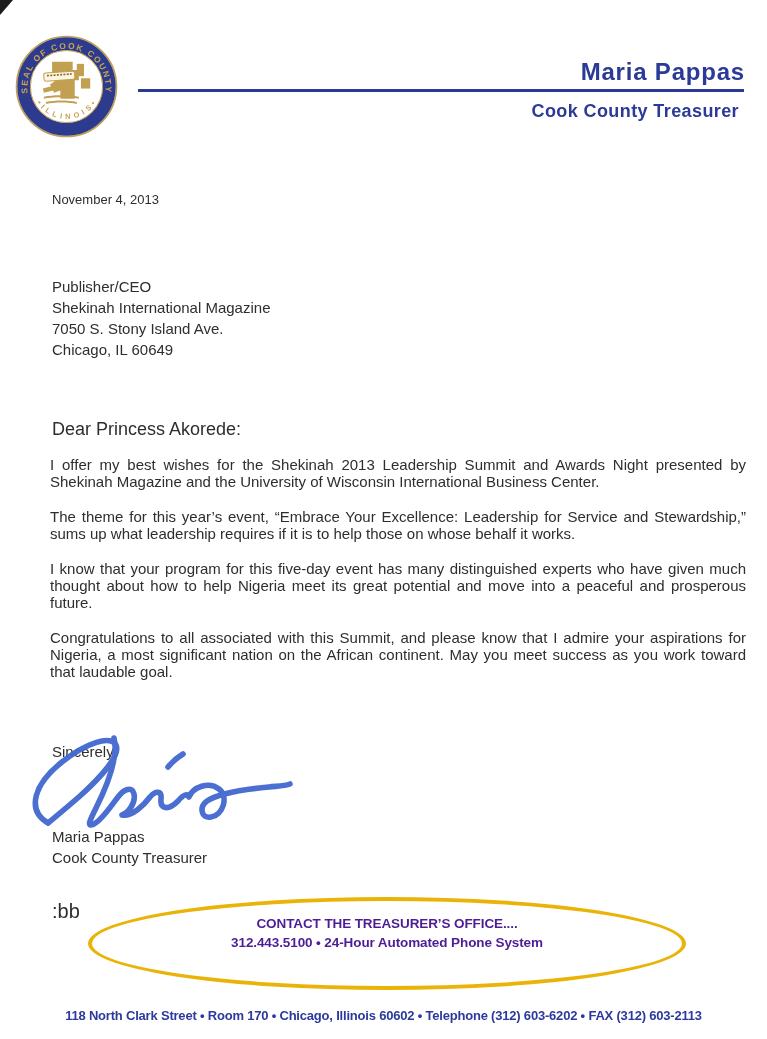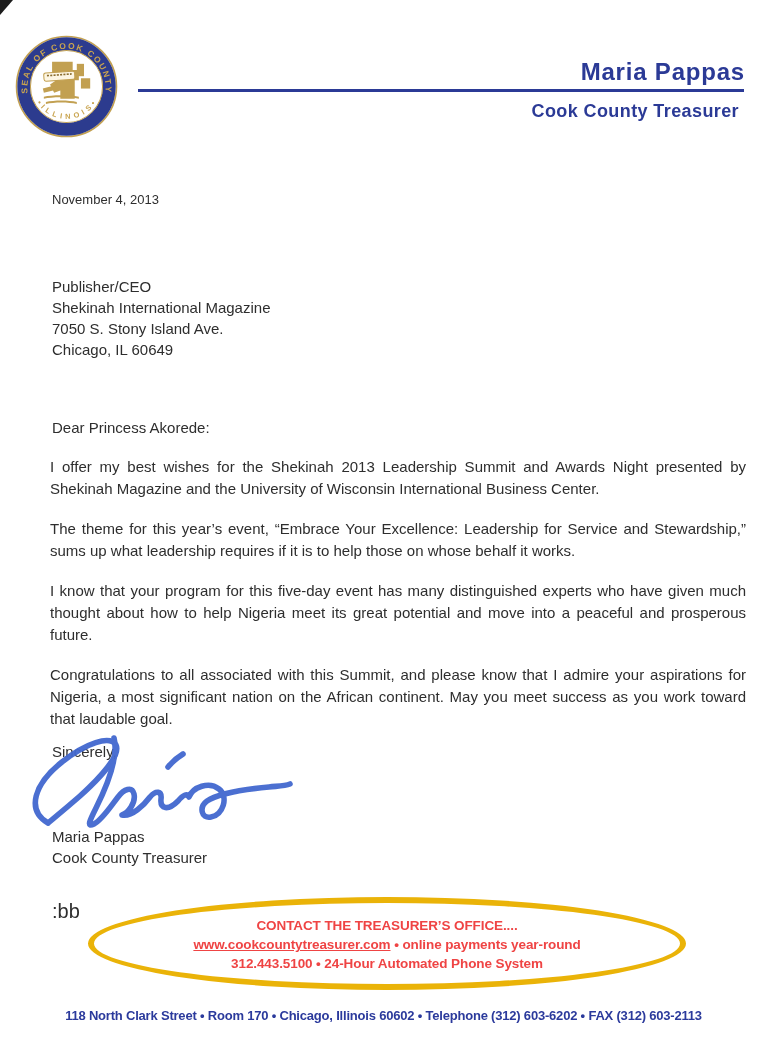--- a/index.html
+++ b/index.html
@@ -29,35 +29,35 @@
     position: absolute; top: 89px; left: 138px; right: 23px;
     height: 3px; background: #2b3a96;
   }
   .hdr-title {
     position: absolute; top: 101px; right: 28px;
     font-size: 18px; font-weight: 700; letter-spacing: 0.4px;
     color: #2b3a96;
   }
   .date { position: absolute; left: 52px; top: 192px; font-size: 13px; }
   .recipient { position: absolute; left: 52px; top: 276px; font-size: 15px; line-height: 21px; }
-  .salutation { position: absolute; left: 52px; top: 419px; font-size: 15px; }
+  .salutation { position: absolute; left: 52px; top: 419px; font-size: 18px; }
   .body-text {
     position: absolute; left: 50px; top: 456px; width: 696px;
-    font-size: 15px; line-height: 22px; text-align: justify;
+    font-size: 15px; line-height: 17px; text-align: justify;
   }
   .body-text .para { margin-bottom: 18px; }
   .closing { position: absolute; left: 52px; top: 743px; font-size: 15px; }
   .signature { position: absolute; left: 26px; top: 726px; width: 280px; height: 116px; }
   .signed-name { position: absolute; left: 52px; top: 828px; font-size: 15px; }
   .signed-title { position: absolute; left: 52px; top: 849px; font-size: 15px; }
   .typist { position: absolute; left: 52px; top: 884px; font-size: 20px; margin-top: 16px; }
   .contact-oval {
     position: absolute; left: 88px; top: 897px; width: 598px; height: 93px;
-    border: 6px solid #eab308; border-radius: 50%;
-    text-align: center; color: #ef4444;
+    border: 4px solid #eab308; border-radius: 50%;
+    text-align: center; color: #4c1d95;
     padding-top: 13px;
   }
   .contact-oval .ln { font-size: 13.5px; font-weight: 700; line-height: 19px; letter-spacing: -0.1px; }
   .contact-oval .url { text-decoration: underline; }
   .footer {
     position: absolute; left: 0; right: 0; top: 1008px;
     text-align: center;
     font-size: 13px; font-weight: 700; letter-spacing: -0.2px;
     color: #2b3a9c;
   }
@@ -127,19 +127,18 @@
       <path d="M 142 41 C 147 35, 152 31, 157 28"></path>
     </g>
   </svg>
 
   <div class="signed-name">Maria Pappas</div>
   <div class="signed-title">Cook County Treasurer</div>
   <div class="typist">:bb</div>
 
   <div class="contact-oval">
     <div class="ln">CONTACT THE TREASURER’S OFFICE....</div>
-    <div class="ln"><span class="url">www.cookcountytreasurer.com</span><span> • online payments year-round</span></div>
     <div class="ln">312.443.5100 • 24-Hour Automated Phone System</div>
   </div>
 
   <div class="footer">118 North Clark Street • Room 170 • Chicago, Illinois 60602 • Telephone (312) 603-6202 • FAX (312) 603-2113</div>
 
 </div>
 
 </body></html>

